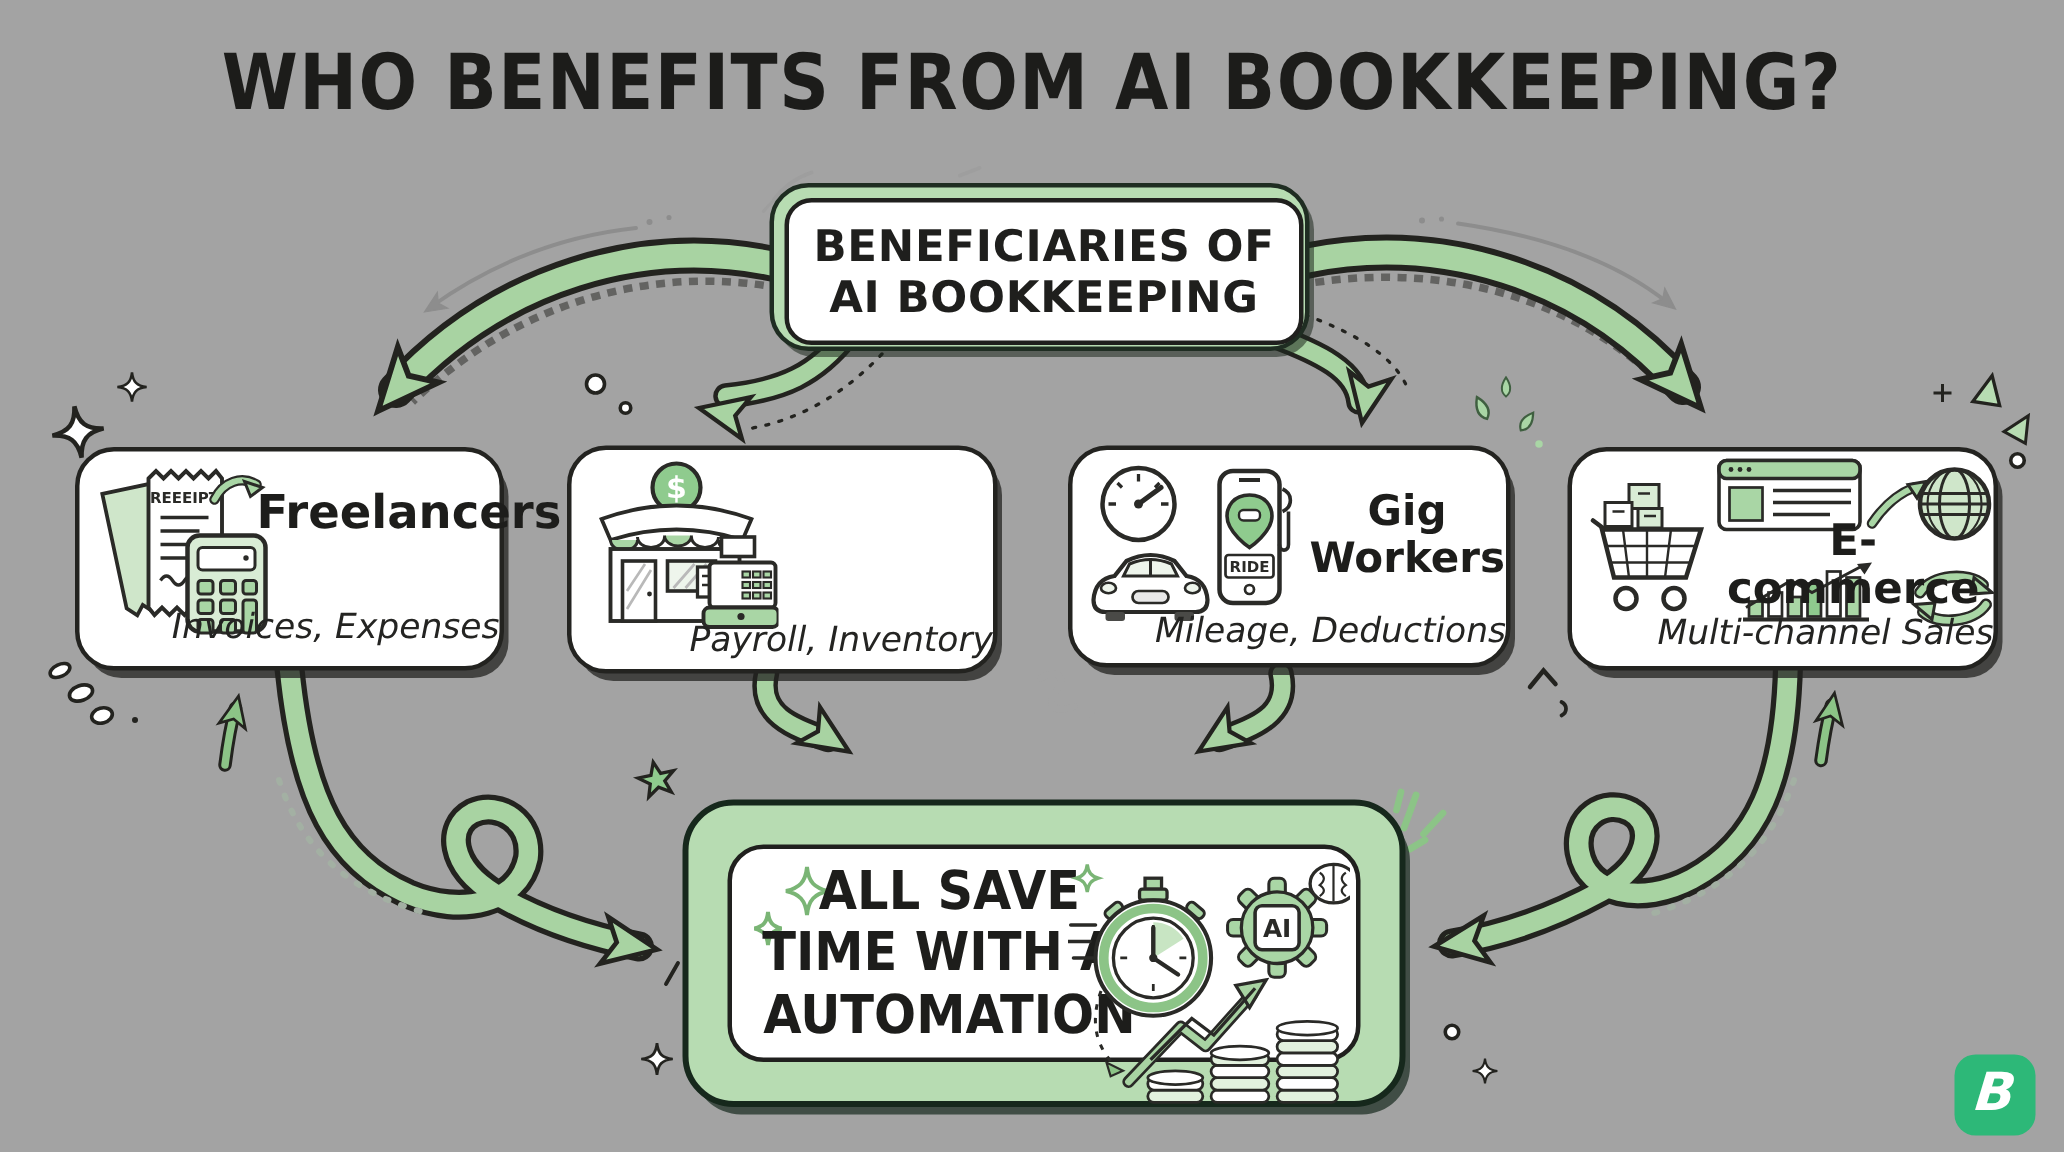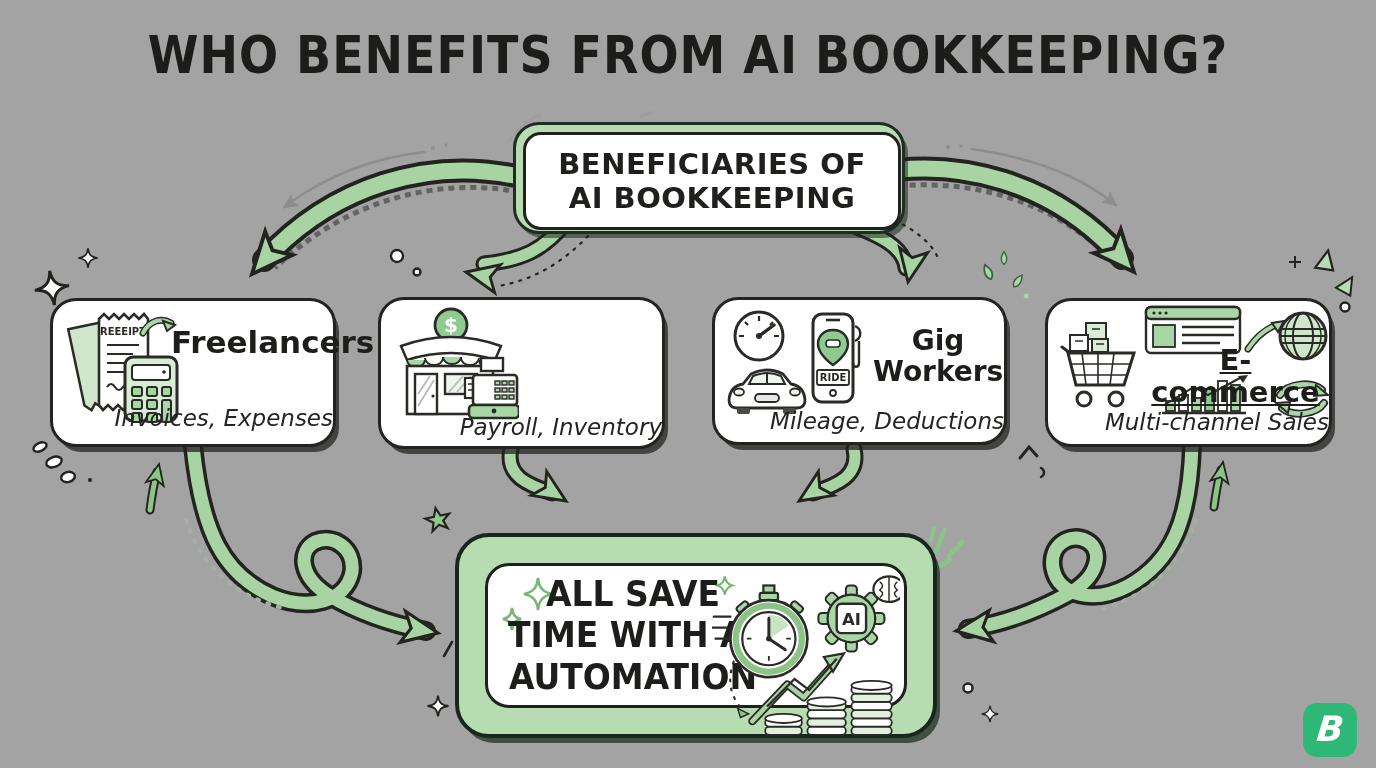--- a/index.html
+++ b/index.html
@@ -8,21 +8,21 @@
   .pre{white-space:pre-line;}
 
   
   .page-title{position:absolute;left:0;top:28px;width:100%;text-align:center;
     font-size:46px;font-weight:800;letter-spacing:1px;transform:scaleY(1.12);color:#1c1c1a;}
 
   
   svg.layer{position:absolute;left:0;top:0;z-index:1;}
 
   
-  .hub{position:absolute;left:513px;top:122px;width:392px;height:112px;z-index:3;
+  .hub{position:absolute;left:513px;top:122px;width:360px;height:112px;z-index:3;
     background:#b7dcb2;border:3px solid #1f2d22;border-radius:26px;padding:7px;box-sizing:border-box;
     box-shadow:4px 5px 0 -1px rgba(30,40,30,.55);}
   .hub-inner{width:100%;height:100%;background:#fff;border:3px solid #20201e;border-radius:18px;
     display:flex;align-items:center;justify-content:center;text-align:center;
     font-size:29px;font-weight:800;line-height:1.18;letter-spacing:.5px;}
 
   
   .card{position:absolute;z-index:2;background:#fff;border:3.5px solid #232320;border-radius:26px;
     box-sizing:border-box;box-shadow:5px 7px 0 -2px rgba(35,35,32,.75);}
   .card .title{position:absolute;font-weight:800;text-align:center;line-height:1.1;color:#1d1d1b;}
@@ -350,21 +350,21 @@
       <path d="M 88 2 L 78 3 L 83 10 Z" fill="#2a2a27"></path>
     </svg>
     <svg width="60" height="48" viewBox="0 0 60 48" style="position:absolute;left:224px;top:74px;">
       <path d="M 8 20 C 16 8 40 6 50 15" stroke="#2a2a27" stroke-width="8" fill="none" stroke-linecap="round"></path>
       <path d="M 8 20 C 16 8 40 6 50 15" stroke="#a9d6a5" stroke-width="4.6" fill="none" stroke-linecap="round"></path>
       <path d="M 56 20 L 44 10 L 42 21 Z" fill="#a9d6a5" stroke="#2a2a27" stroke-width="2"></path>
       <path d="M 52 28 C 44 40 20 42 10 33" stroke="#2a2a27" stroke-width="8" fill="none" stroke-linecap="round"></path>
       <path d="M 52 28 C 44 40 20 42 10 33" stroke="#a9d6a5" stroke-width="4.6" fill="none" stroke-linecap="round"></path>
       <path d="M 4 28 L 16 38 L 18 27 Z" fill="#a9d6a5" stroke="#2a2a27" stroke-width="2"></path>
     </svg>
-    <div class="title" style="left:90px;top:44px;width:195px;font-size:29px;z-index:2;text-decoration:underline;">E-commerce</div>
+    <div class="title" style="left:90px;top:44px;width:195px;font-size:29px;z-index:2;">E-commerce</div>
     <div class="subtitle" style="top:108px;">Multi-channel Sales</div>
   </div>
 
   <div class="summary">
     <div class="summary-inner">
       <svg width="70" height="70" viewBox="0 0 70 70" style="position:absolute;left:10px;top:8px;" fill="none" stroke="#7ab575" stroke-width="2.6">
         <path d="M 40 4 C 41 14 45 18 54 20 C 45 22 41 26 40 36 C 39 26 35 22 26 20 C 35 18 39 14 40 4 Z"></path>
         <path d="M 14 34 C 14.7 41 17 43.5 23 45 C 17 46.5 14.7 49 14 56 C 13.3 49 11 46.5 5 45 C 11 43.5 13.3 41 14 34 Z"></path>
       </svg>
       <div class="summary-text pre">ALL SAVE

